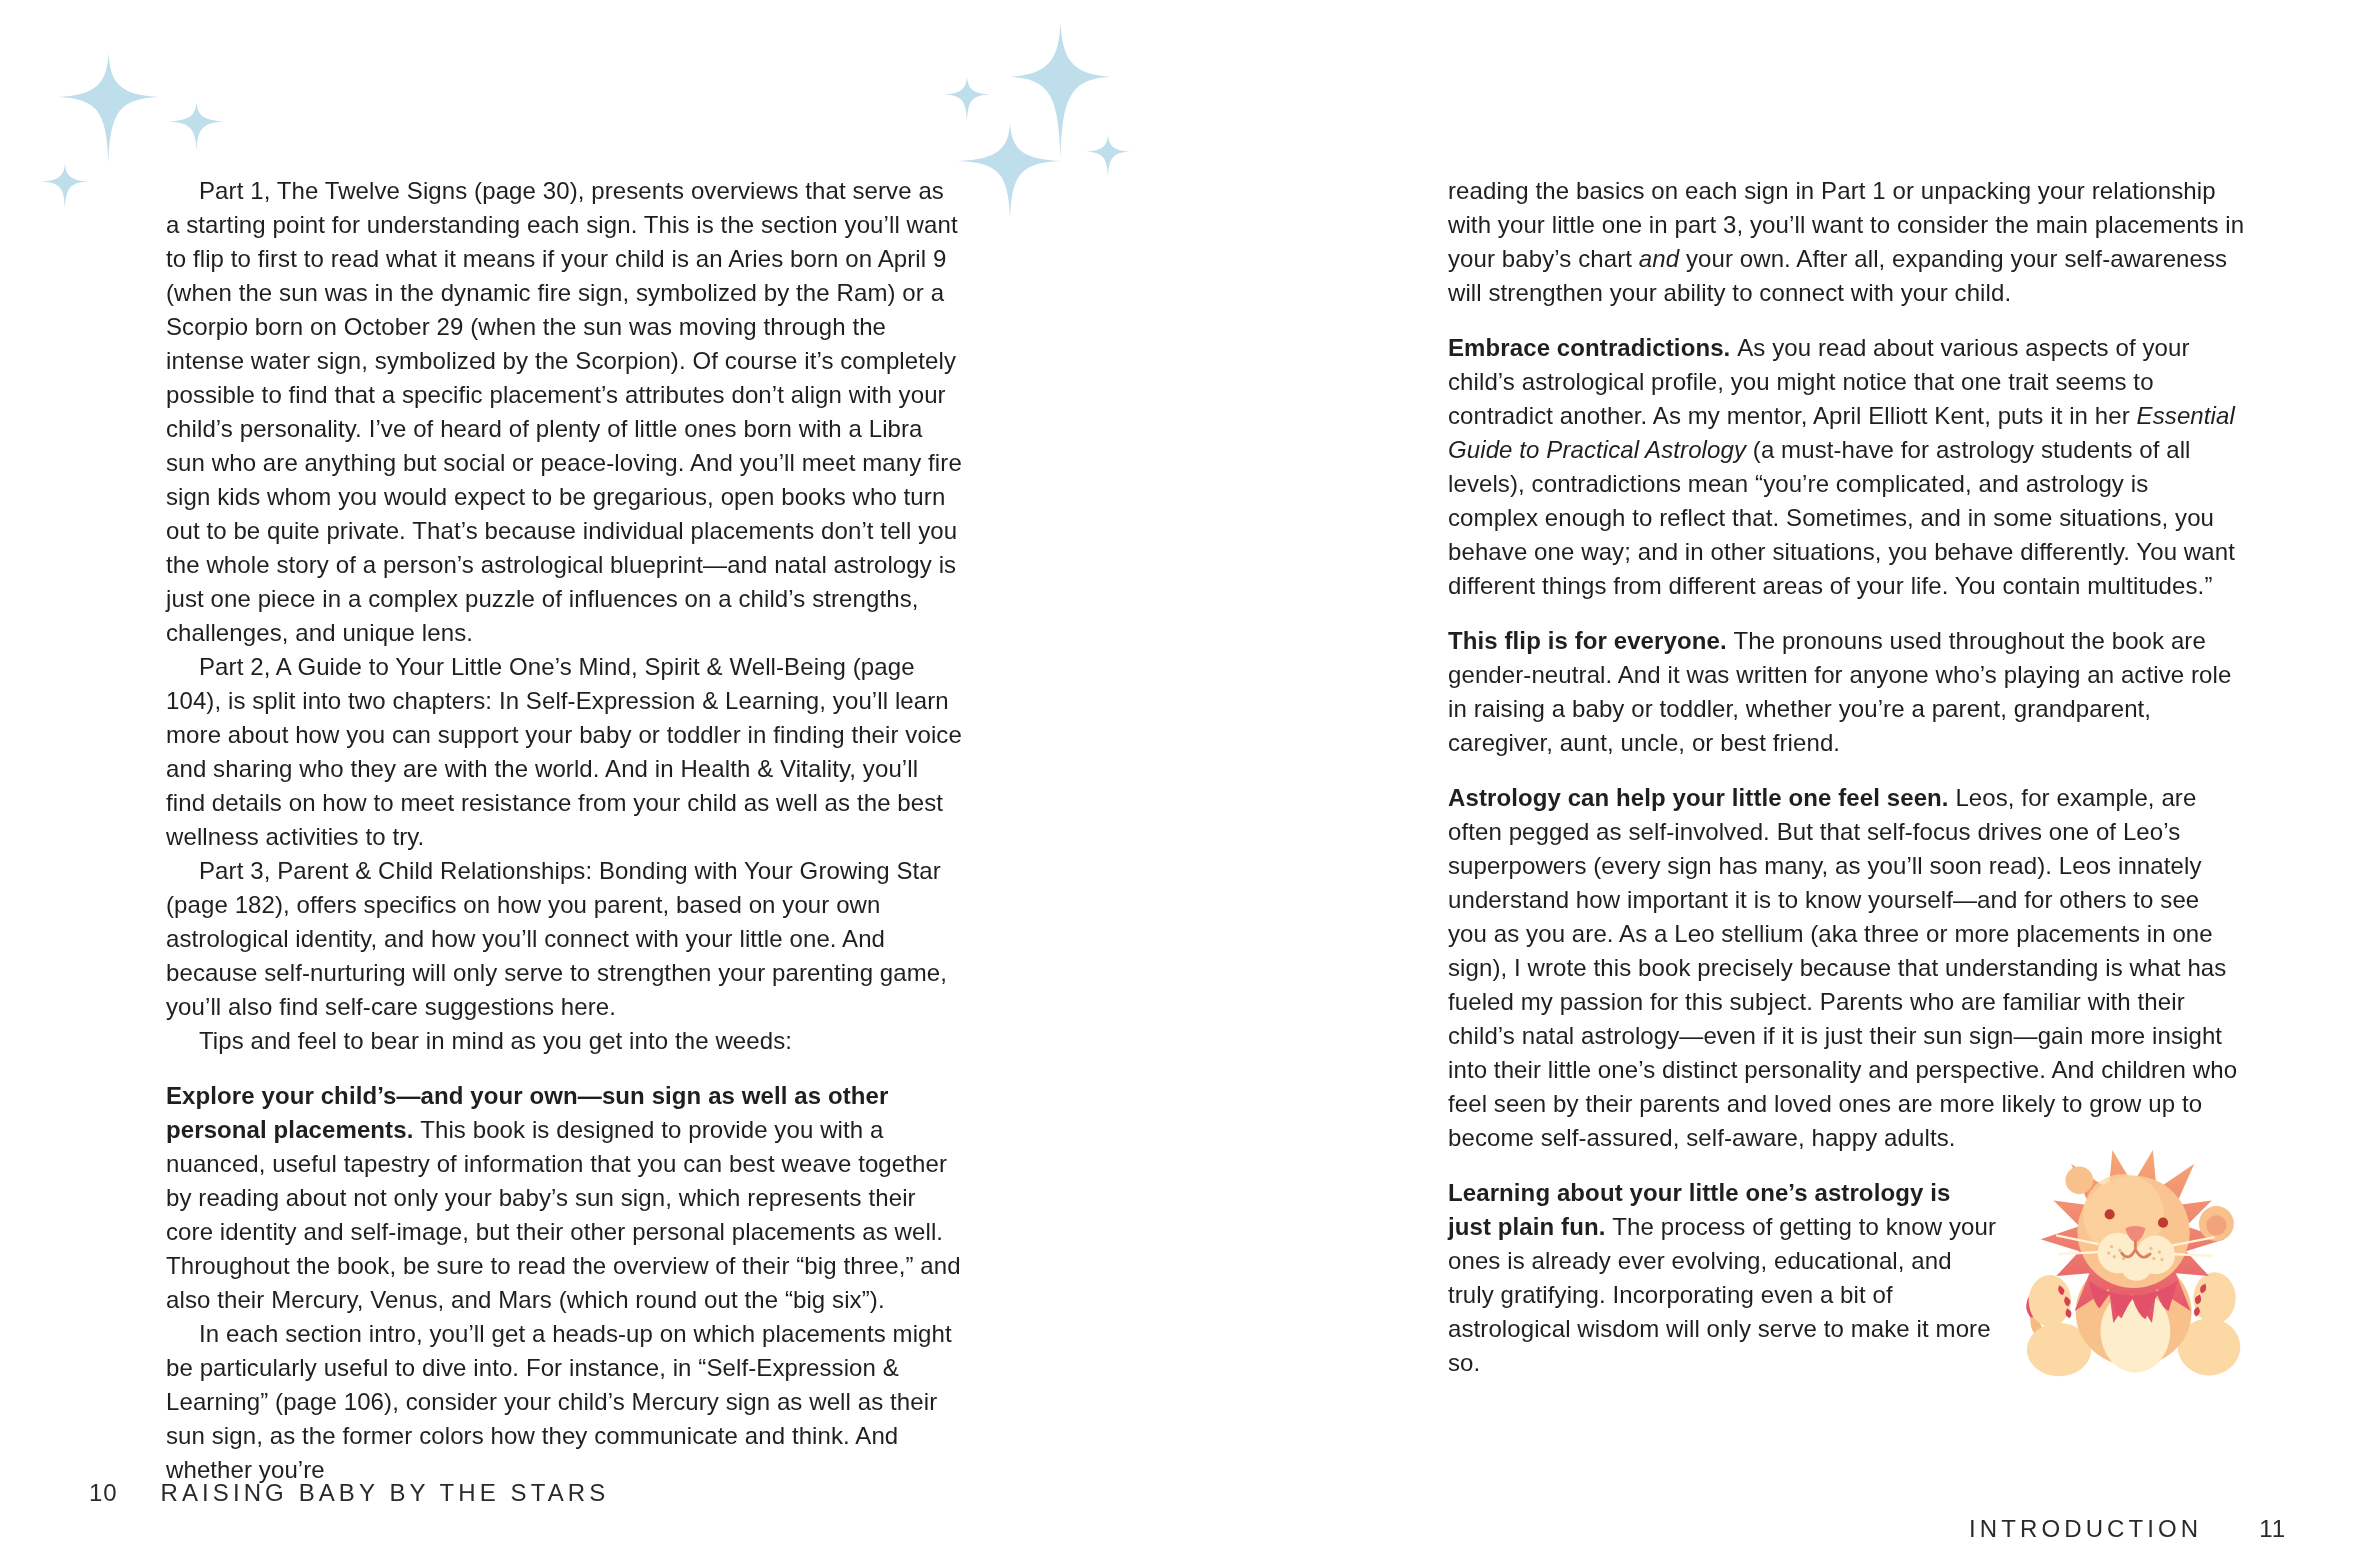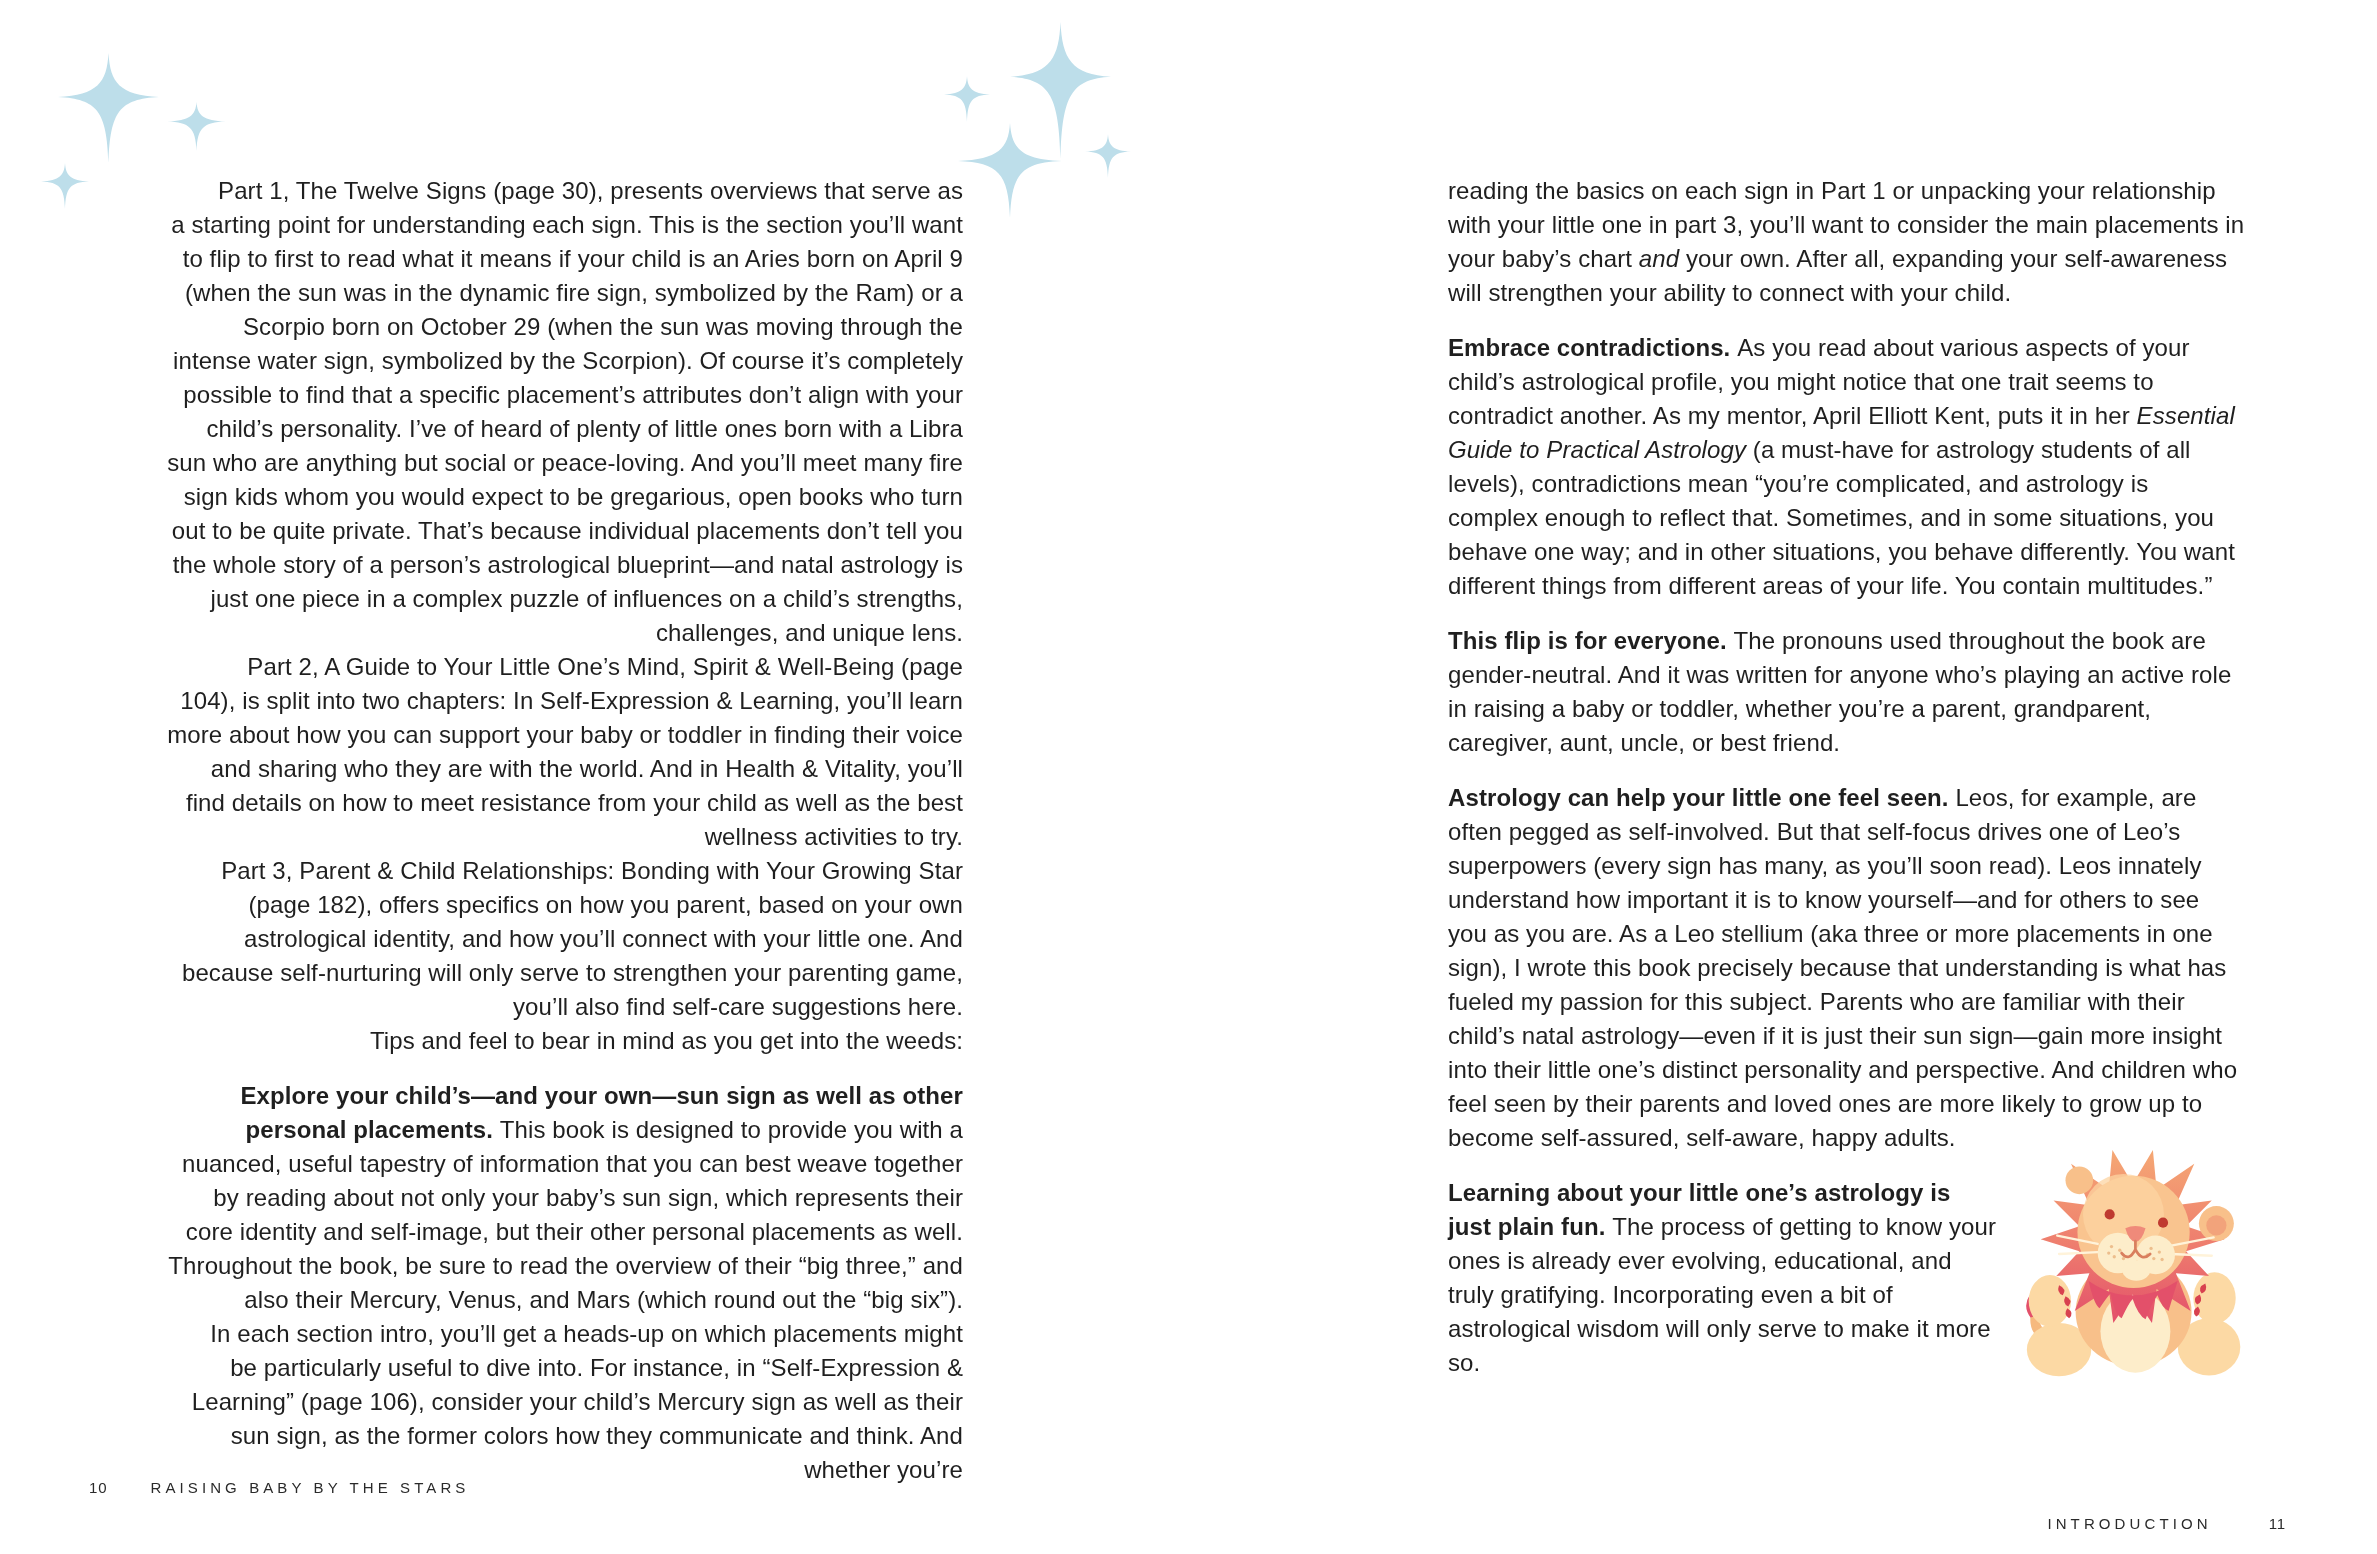--- a/index.html
+++ b/index.html
@@ -9,30 +9,30 @@
     font-family:"Liberation Sans","DejaVu Sans",sans-serif;
     color:var(--text,#1f1f1f);
   }
   .spread{position:absolute;inset:0;}
   
   .column{
     position:absolute;top:174px;width:797px;
     font-size:24px;line-height:34px;letter-spacing:0.1px;
     text-align:left;color:var(--text,#1f1f1f);
   }
-  .column.left{left:166px;text-align:right;}
+  .column.left{left:166px;}
   .column.right{left:1432px;margin-left:16px;}
   .column p{margin:0;}
   .column p.indent{text-indent:33px;}
   .column p.lead{margin-top:21px;}
   .column p .b{font-weight:700;}
   .column p .i{font-style:italic;}
   
   .footer{
-    position:absolute;top:1479px;font-size:15px;
+    position:absolute;top:1479px;font-size:24px;
     letter-spacing:4.1px;color:#2a2a2a;font-weight:500;
   }
   .footer .pagenum{letter-spacing:0.9px;}
   .footer-left{left:89px;display:flex;gap:43px;}
   .footer-right{right:91px;display:flex;gap:57px;margin-top:36px;}
   
   .sparkle{position:absolute;fill:var(--sparkle,#bddeea);}
   
   .lion{
     float:right;width:221px;height:230px;

